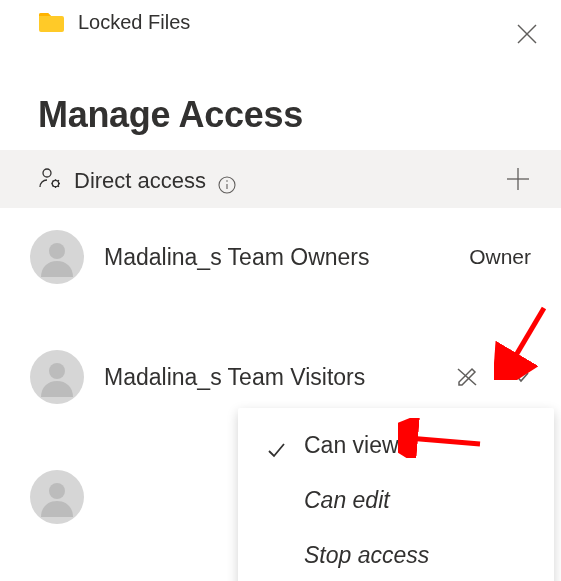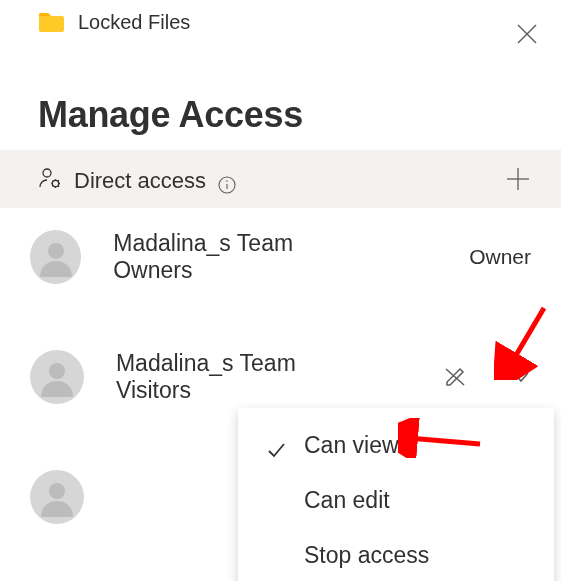--- a/index.html
+++ b/index.html
@@ -43,21 +43,21 @@
   }
   .direct-label { font-size: 22px; }
   .info-ic { width:18px;height:18px; }
   .spacer { flex:1; }
   .plus-ic { width:30px;height:30px; cursor:pointer; display:flex;align-items:center;justify-content:center;}
   .entries { padding: 0 0 0 0; }
   .entry {
     display:flex;
     align-items:center;
     padding: 22px 30px 22px 30px;
-    gap: 32px;
+    gap: 20px;
   }
   .avatar {
     width:54px;height:54px;border-radius:50%;
     background:#d6d6d6;
     display:flex;align-items:center;justify-content:center;
   }
   .entry-name { font-size: 23px; }
   .role { font-size: 21px; margin-left: 40px; }
   .pencil-ic { width:28px;height:28px; }
   .chev { width:20px;height:20px; cursor:pointer; margin-left:10px; }
@@ -72,21 +72,21 @@
     padding: 10px 0;
   }
   .dd-item {
     display:flex;
     align-items:flex-end;
     padding: 14px 28px;
     font-size: 23px;
     gap: 18px;
     cursor:pointer;
   }
-  .dd-item.no-check { padding-left: 66px; }
+  .dd-item.no-check { padding-left: 66px; font-style: italic; }
   .check-ic { width:20px;height:20px; }
   
   .arrow {
     position:absolute;
     pointer-events:none;
   }
   .arrow svg { display:block; }
 </style>
 </head>
 <body>

